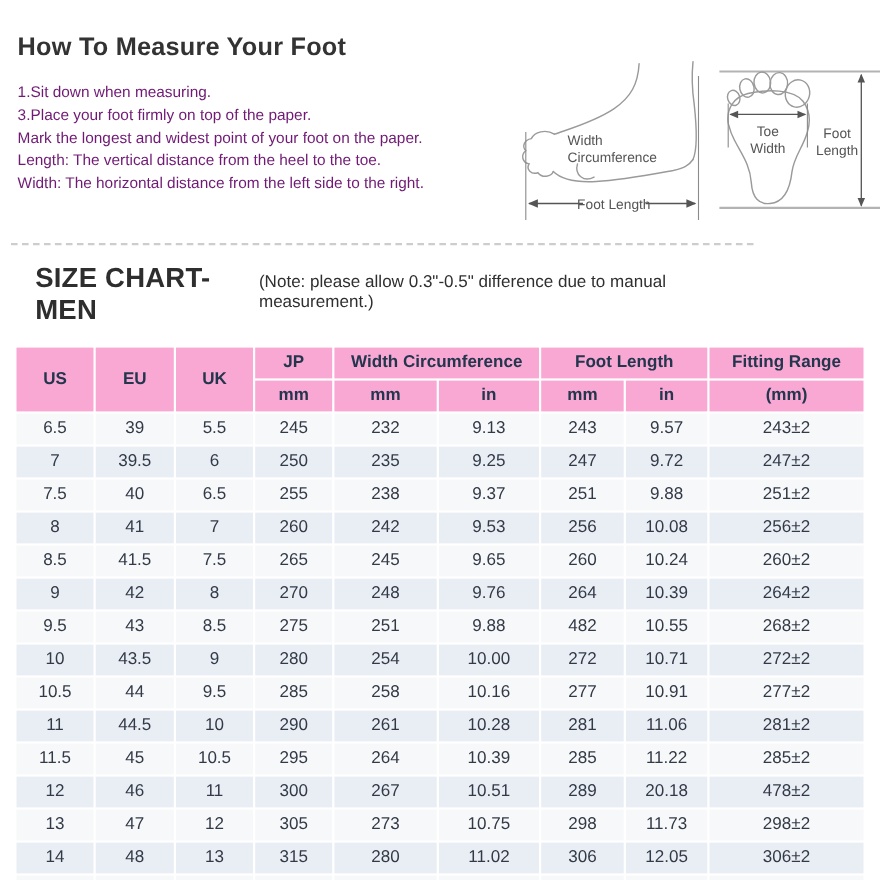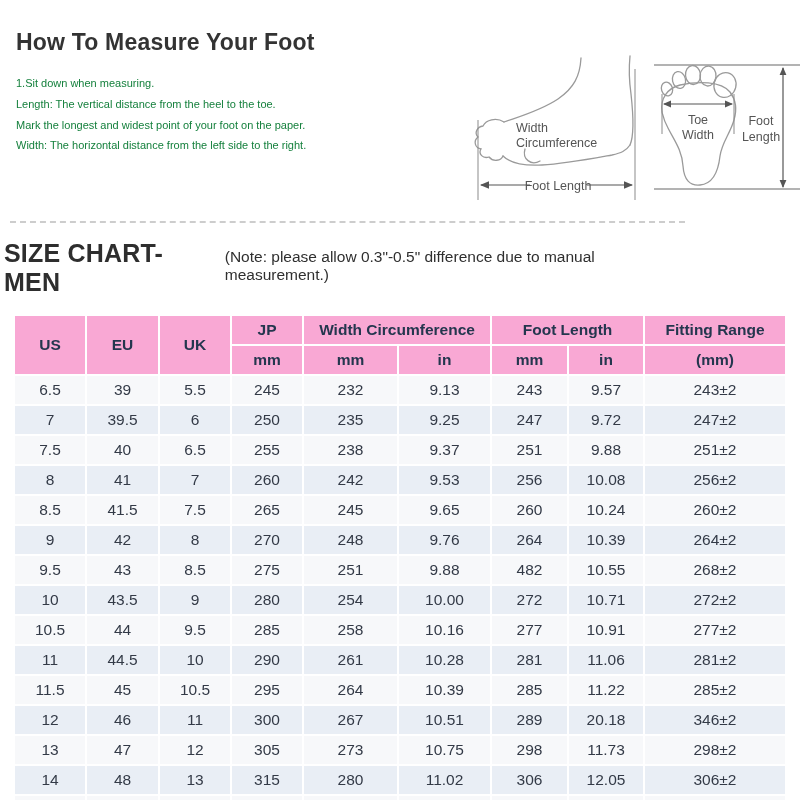--- a/index.html
+++ b/index.html
@@ -15,38 +15,38 @@
   
   .top { display: flex; padding: 16px 4px 0 16px; }
   .top-left { width: 452px; flex: 0 0 auto; }
   .main-title {
     margin-top: 13px;
     font-size: 23px; font-weight: 700; color: #333333;
     letter-spacing: 0.2px;
   }
   .instructions { margin-top: 17px; }
   .instructions p {
-    font-size: 11px; line-height: 20.8px; color: #15803d;
+    font-size: 14px; line-height: 20.8px; color: #701a75;
     white-space: nowrap;
   }
   .diagrams { flex: 1; display: flex; margin-top: 38px; }
   .diagrams svg { display: block; }
   .diag-label { font-size: 12.5px; fill: #555555; }
 
   
   .divider {
     margin: 15px 10px 0 10px;
     border-top: 2px dashed #cdcdcd;
     height: 0;
   }
 
   
   .chart-header {
     display: flex; align-items: baseline; gap: 11px;
-    padding: 0 4px; margin-top: 16px;
+    padding: 0 32px; margin-top: 16px;
   }
   .chart-title {
     font-size: 25px; font-weight: 800; color: #2e2e2e;
     letter-spacing: 0.2px;
   }
   .chart-note { font-size: 15.5px; color: #2f2f2f; }
 
   table.size-table {
     margin: 17px 13px 0 13px;
     width: 774px;
@@ -70,22 +70,23 @@
 </head>
 <body>
 
 <div class="page">
 
   <div class="top">
     <div class="top-left">
       <h1 class="main-title">How To Measure Your Foot</h1>
       <div class="instructions">
         <p>1.Sit down when measuring.</p>
+        <p>3.Place your foot firmly on top of the paper.</p>
+        <p>Mark the longest and widest point of your foot on the paper.</p>
         <p>Length: The vertical distance from the heel to the toe.</p>
-        <p>Mark the longest and widest point of your foot on the paper.</p>
         <p>Width: The horizontal distance from the left side to the right.</p>
       </div>
     </div>
 
     <div class="diagrams">
 
       <svg width="182" height="152" viewBox="0 0 182 152">
         <g fill="none" stroke="#9a9a9a" stroke-width="1.3" stroke-linecap="round">
           <path d="M113,4 C112,22 106,34 90,45 C72,57 50,63 36,68"></path>
           <path d="M36,68 C28,63 18,66 15,72 C9,73 6,79 10,83 C5,87 7,94 13,95 C10,100 15,105 21,103 C25,108 33,107 35,102"></path>
@@ -307,21 +308,21 @@
         </tr>
         <tr>
           <td>12</td>
           <td>46</td>
           <td>11</td>
           <td>300</td>
           <td>267</td>
           <td>10.51</td>
           <td>289</td>
           <td>20.18</td>
-          <td>346±2</td>
+          <td>478±2</td>
         </tr>
         <tr>
           <td>13</td>
           <td>47</td>
           <td>12</td>
           <td>305</td>
           <td>273</td>
           <td>10.75</td>
           <td>298</td>
           <td>11.73</td>

